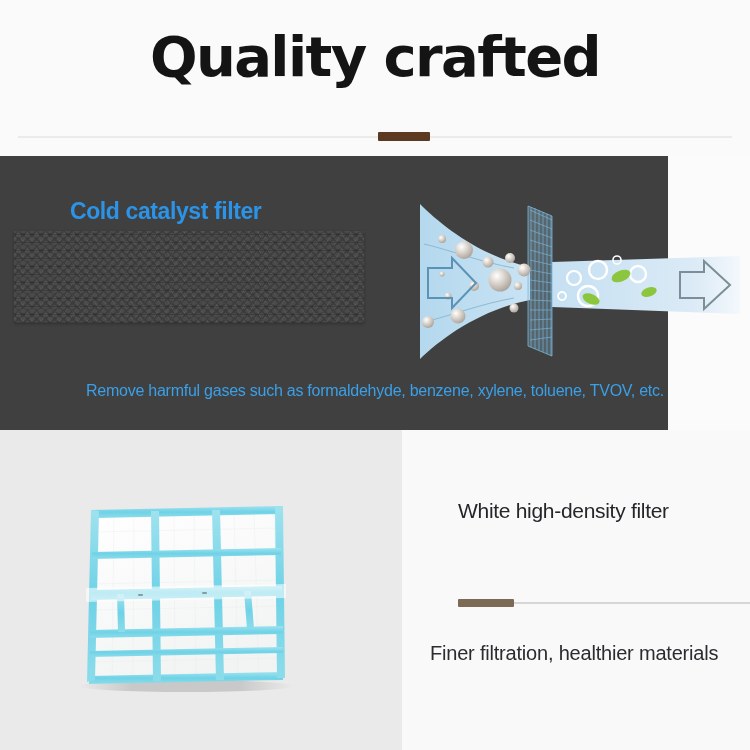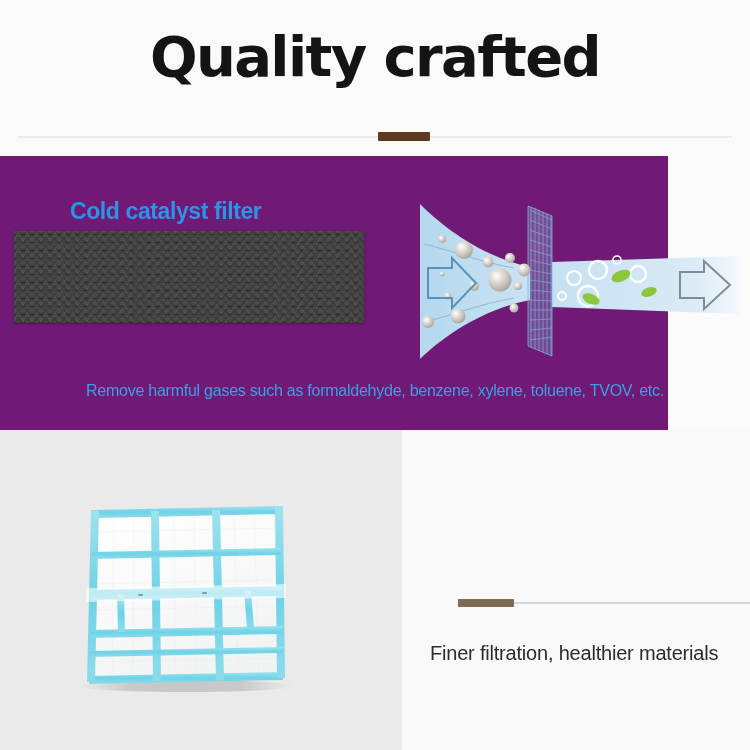--- a/index.html
+++ b/index.html
@@ -59,21 +59,21 @@
     background: #5c3a22;
     border-radius: 1px;
   }
 
   
   .sec1 {
     position: absolute;
     left: 0; top: 156px;
     width: 668px;
     height: 274px;
-    background: #701a75;
+    background: #404040;
   }
   .sec1-title {
     position: absolute;
     left: 70px;
     top: 42px;
     font-size: 23px;
     font-weight: bold;
     letter-spacing: -0.4px;
     color: #2b94e8;
     white-space: nowrap;
@@ -378,20 +378,21 @@
         <path d="M 28 82 L 228 78 L 228 92 L 28 96 Z" fill="#ffffff" opacity="0.55"></path>
         <g fill="#5f6a6b" opacity="0.6">
           <rect x="80" y="88" width="5" height="2" rx="1"></rect>
           <rect x="144" y="86" width="5" height="2" rx="1"></rect>
         </g>
       </svg>
     </div>
 
     <div class="sec2-right">
       <div class="sec2-head">
+        <div>White high-density filter</div>
       </div>
       <div class="sec2-rule"></div>
       <div class="sec2-rule-accent"></div>
       <div class="sec2-sub">Finer filtration, healthier materials</div>
     </div>
   </div>
 
 </div>
 
 </body></html>

